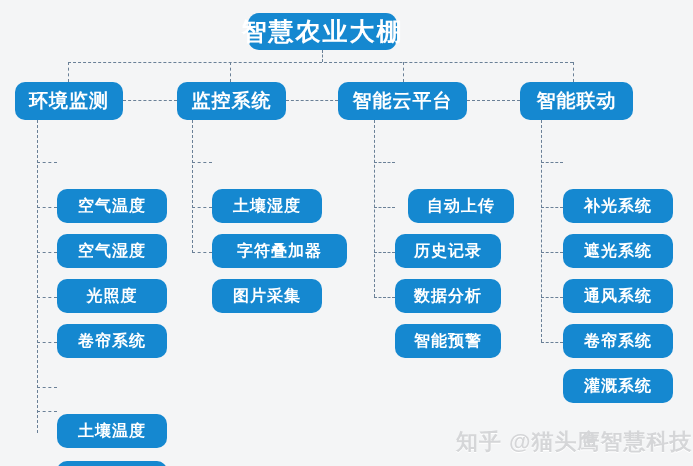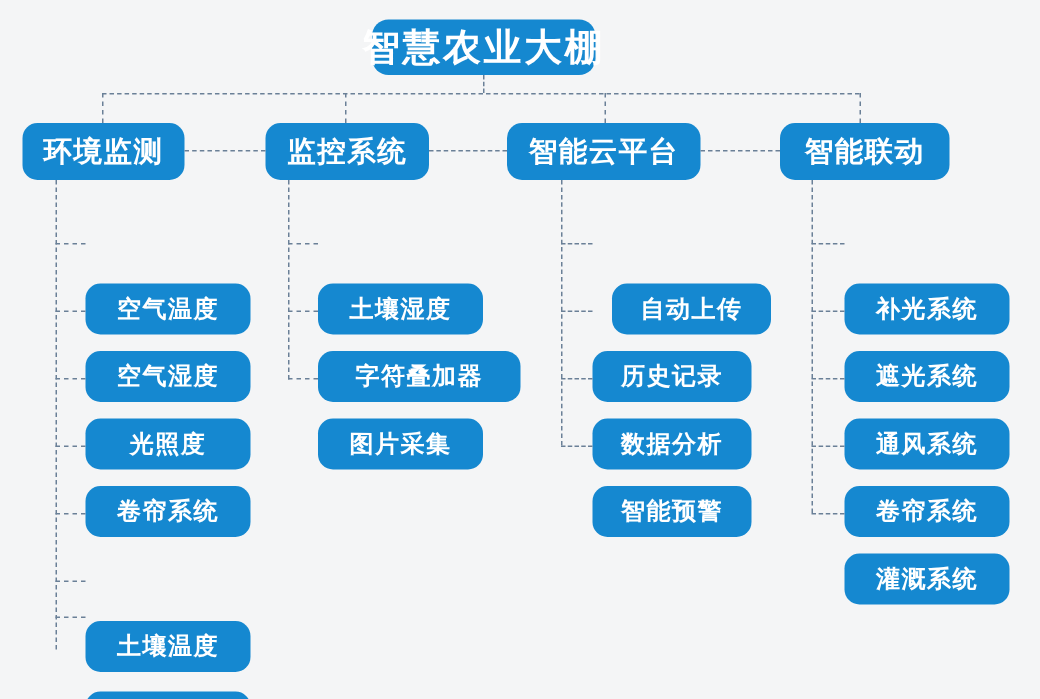--- a/index.html
+++ b/index.html
@@ -43,20 +43,21 @@
     letter-spacing:1px;
     text-shadow:0 1px 0 #ffffff;
     white-space:nowrap;
   }
 </style>
 </head>
 <body>
 
 <div id="chart">
   <div class="box root">智慧农业大棚</div>
+  <div class="watermark">知乎 @猫头鹰智慧科技</div>
 <div class="h-line" style="left: 68px; top: 62px; width: 505px;"></div>
     <div class="v-line" style="left: 322px; top: 50px; height: 12px;"></div>
     <div class="v-line" style="left: 68px; top: 62px; height: 20px;"></div>
     <div class="box header" style="left: 15px; top: 82px; width: 108px; height: 38px;">环境监测</div>
     <div class="v-line" style="left: 37px; top: 120px; height: 313px;"></div>
     <div class="h-line" style="left: 37px; top: 162px; width: 20px;"></div>
     <div class="box child" style="left: 57px; top: 145px; width: 110px; height: 34px;">空气温度</div>
     <div class="h-line" style="left: 37px; top: 207px; width: 20px;"></div>
     <div class="box child" style="left: 57px; top: 190px; width: 110px; height: 34px; text-align: right;">空气湿度</div>
     <div class="h-line" style="left: 37px; top: 252px; width: 20px;"></div>

